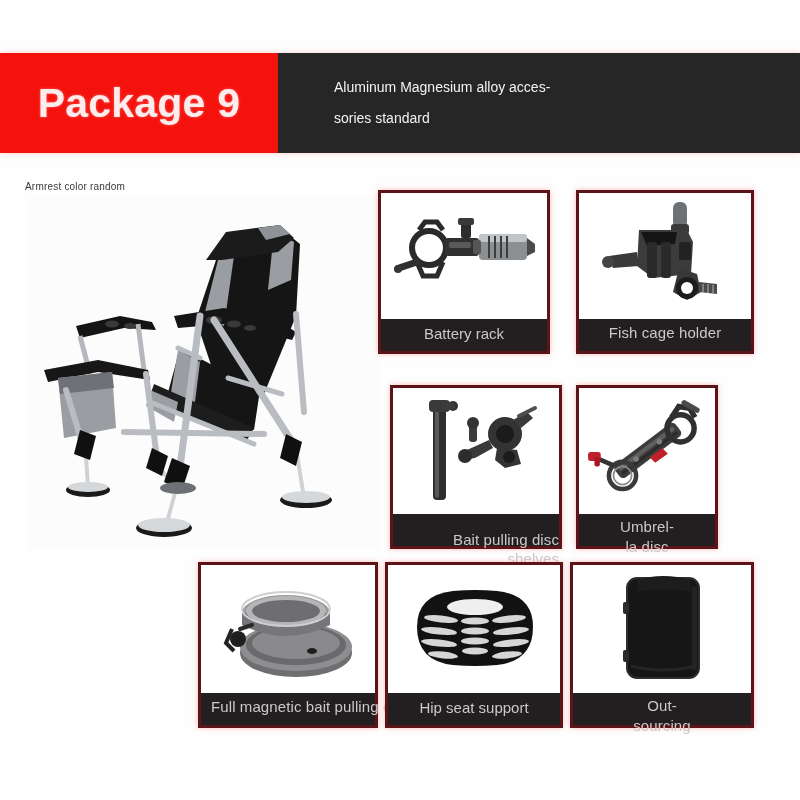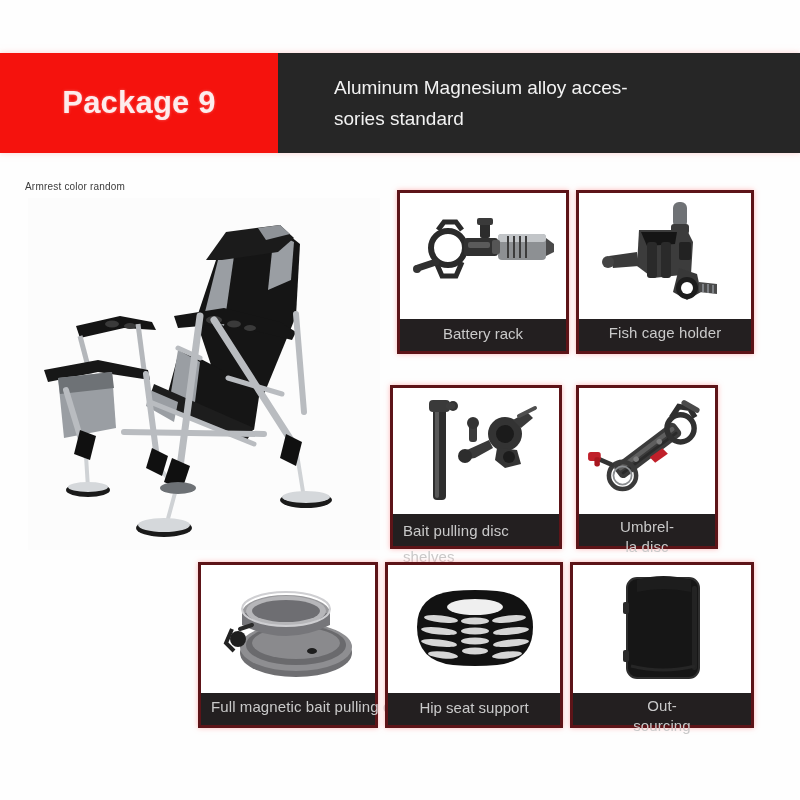--- a/index.html
+++ b/index.html
@@ -34,38 +34,38 @@
     width: 278px;
     height: 100%;
     background: #f5120d;
     display: flex;
     align-items: center;
     justify-content: center;
     position: relative;
   }
   .header-red-label {
     color: #fdecec;
-    font-size: 31px;
+    font-size: 41px;
     font-weight: 700;
     letter-spacing: 0.2px;
     text-shadow: 0 0 3px rgba(255,120,120,0.8);
     white-space: nowrap;
   }
   .header-dark {
     flex: 1;
     height: 100%;
     background: #262626;
     display: flex;
     align-items: center;
     padding-left: 56px;
     padding-right: 20px;
   }
   .header-dark-label {
     color: #f2f2f2;
-    font-size: 19px;
+    font-size: 14px;
     line-height: 31px;
     font-weight: 400;
     max-width: 380px;
   }
 
   
   .note-text {
     position: absolute;
     left: 25px;
     top: 181px;
@@ -112,21 +112,21 @@
     font-size: 15px;
     line-height: 19px;
     text-align: center;
     padding-top: 5px;
     white-space: pre;
     overflow: visible;
   }
   .acc-caption.two-line { letter-spacing: 0.1px; }
 
   
-  #box-battery      { left: 397px; top: 190px;  width: 172px; height: 164px; }
+  #box-battery      { left: 378px; top: 190px;  width: 172px; height: 164px; }
   #box-fishcage     { left: 576px; top: 190px;  width: 178px; height: 164px; }
   #box-bait-shelf   { left: 390px; top: 385px;  width: 172px; height: 164px; }
   #box-umbrella     { left: 576px; top: 385px;  width: 142px; height: 164px; }
   #box-magnetic     { left: 198px; top: 562px;  width: 180px; height: 166px; }
   #box-hipseat      { left: 385px; top: 562px;  width: 178px; height: 166px; }
   #box-outsourcing  { left: 570px; top: 562px;  width: 184px; height: 166px; }
 
   
   .cap-left { text-align: left; padding-left: 10px; }
 </style>
@@ -311,21 +311,21 @@
         <path d="M88 50 L66 60 L62 70 L74 68 L92 58 Z" fill="#3a3a3a"></path>
         <circle cx="64" cy="66" r="7" fill="#2d2d2d"></circle>
 
         <rect x="68" y="34" width="8" height="18" rx="3" fill="#3c3c3c"></rect>
         <circle cx="72" cy="33" r="6" fill="#343434"></circle>
 
         <path d="M96 58 L116 60 L120 74 L104 78 L94 70 Z" fill="#343434"></path>
         <circle cx="108" cy="67" r="6" fill="#1c1c1c"></circle>
       </svg>
     </div>
-    <div class="acc-caption two-line cap-left" style="white-space:normal; line-height:26px; padding-top:4px;">Bait pulling disc shelves</div>
+    <div class="acc-caption two-line cap-left" style="white-space:normal; line-height:19px; padding-top:16px;text-align:right;">Bait pulling disc shelves</div>
   </div>
 
   <div class="acc-box" id="box-umbrella">
     <div class="acc-photo">
       <svg width="150" height="122" viewBox="0 0 150 122" xmlns="http://www.w3.org/2000/svg">
         <rect width="150" height="122" fill="#fff"></rect>
 
         <g transform="rotate(-37 75 61)">
           <rect x="34" y="52" width="84" height="18" rx="5" fill="#3b3b3b"></rect>
           <rect x="38" y="56" width="76" height="5" rx="2" fill="#5e5e5e"></rect>

